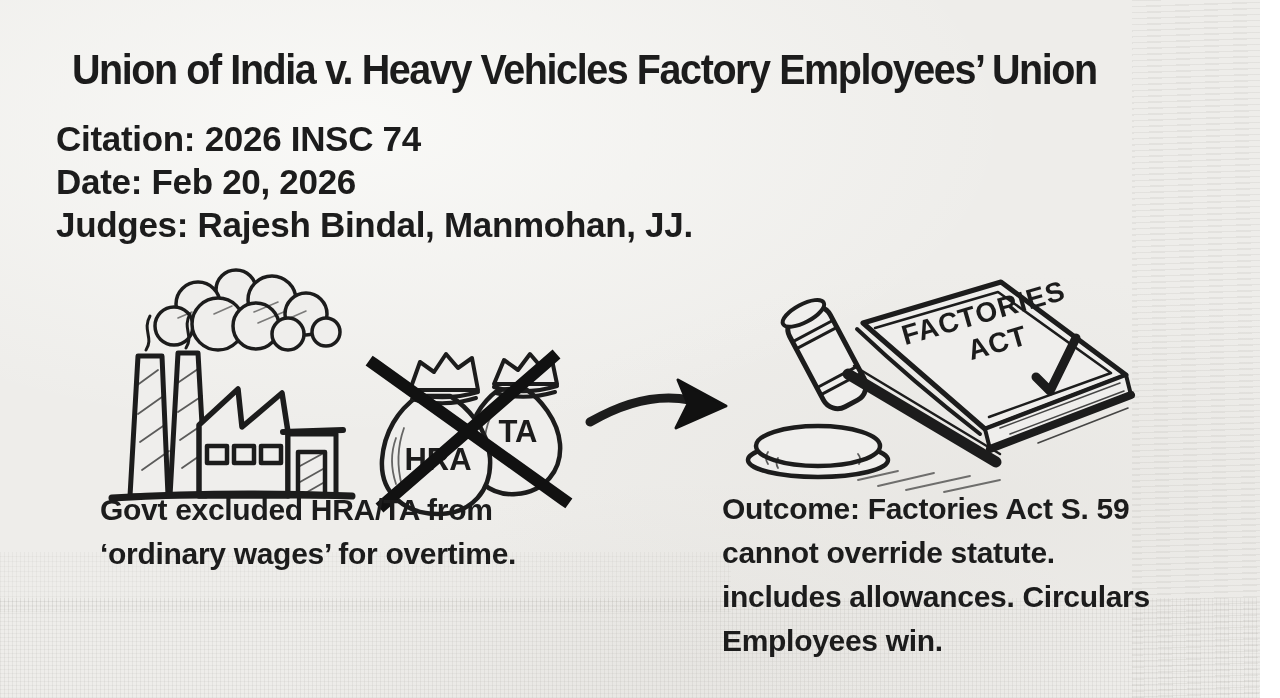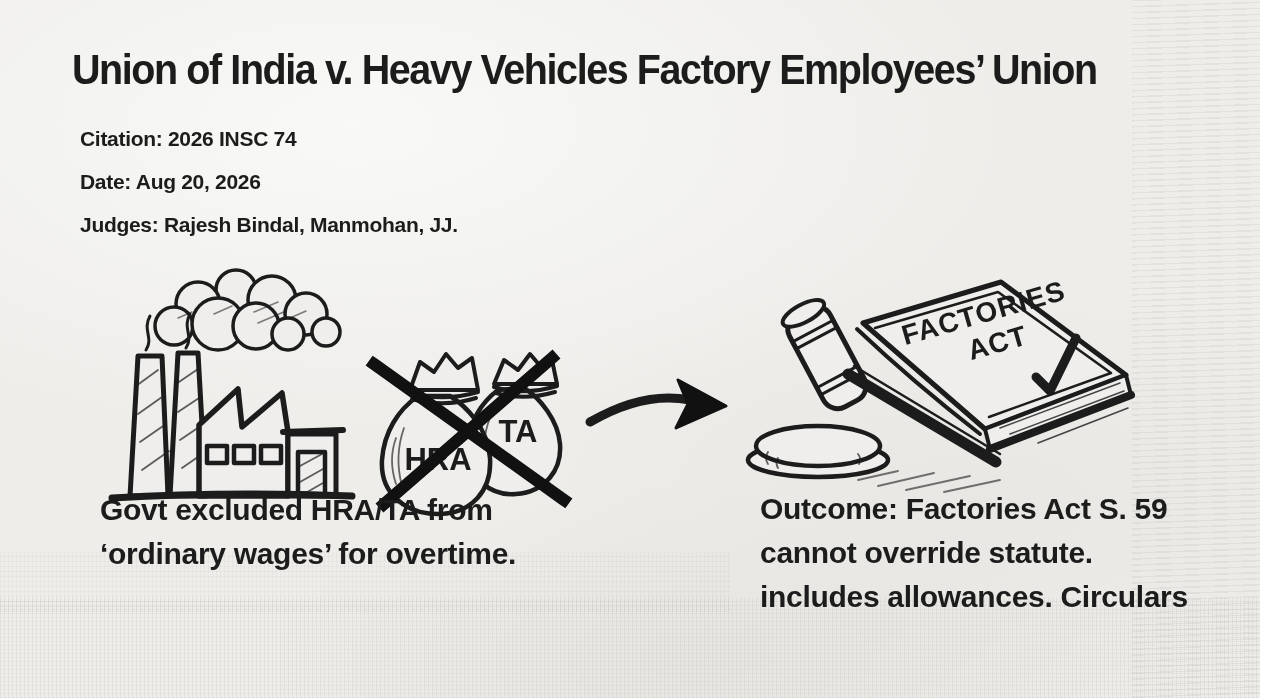--- a/index.html
+++ b/index.html
@@ -33,43 +33,43 @@
     background:
       repeating-linear-gradient(90deg, rgba(136,133,126,.07) 0 1px, rgba(255,255,255,0) 1px 4px),
       repeating-linear-gradient(0deg, rgba(136,133,126,.06) 0 1px, rgba(255,255,255,0) 1px 5px);
     pointer-events:none;z-index:1;
   }
   .title{
     position:absolute;left:72px;top:46px;z-index:2;
     font-size:42px;font-weight:700;letter-spacing:-1.5px;white-space:nowrap;
     transform:scaleX(.94);transform-origin:left top;
   }
-  .meta{position:absolute;left:80px;top:117px;z-index:2;font-size:21px;font-weight:700;letter-spacing:-.3px;line-height:43px;}
+  .meta{position:absolute;left:56px;top:117px;z-index:2;font-size:35px;font-weight:700;letter-spacing:-.3px;line-height:43px;}
   .caption{position:absolute;z-index:2;font-size:30px;font-weight:700;letter-spacing:-.3px;line-height:44px;white-space:nowrap;}
   .caption-left{left:100px;top:488px;}
-  .caption-right{left:760px;top:487px;}
+  .caption-right{left:722px;top:487px;}
   .art{position:absolute;z-index:2;}
   svg .ink{stroke:#1c1c1c;fill:none;stroke-linecap:round;stroke-linejoin:round;}
   svg .fillp{fill:#efeeec;}
   svg text{font-family:"Liberation Sans","DejaVu Sans",sans-serif;font-weight:700;fill:#1c1c1c;}
 </style>
 </head>
 <body>
 
 <div class="canvas">
 
   <div class="tex-right"></div>
   <div class="tex-bottom"></div>
   <div class="tex-bottom-left"></div>
 
   <div class="title">Union of India v. Heavy Vehicles Factory Employees’ Union</div>
 
   <div class="meta">
     <div>Citation: 2026 INSC 74</div>
-    <div>Date: Aug 20, 2026</div>
+    <div>Date: Feb 20, 2026</div>
     <div>Judges: Rajesh Bindal, Manmohan, JJ.</div>
   </div>
 
   <svg class="art" style="left:86px;top:260px;" width="272" height="254" viewBox="0 0 272 254">
     <g>
       <circle class="ink fillp" stroke-width="3.5" cx="150" cy="30" r="20"></circle>
       <circle class="ink fillp" stroke-width="3.5" cx="186" cy="40" r="24"></circle>
       <circle class="ink fillp" stroke-width="3.5" cx="220" cy="54" r="21"></circle>
       <circle class="ink fillp" stroke-width="3.5" cx="240" cy="72" r="14"></circle>
       <circle class="ink fillp" stroke-width="3.5" cx="112" cy="44" r="22"></circle>
@@ -155,15 +155,16 @@
 
   <div class="caption caption-left">
     <div>Govt excluded HRA/TA from</div>
     <div>‘ordinary wages’ for overtime.</div>
   </div>
 
   <div class="caption caption-right">
     <div>Outcome: Factories Act S. 59</div>
     <div>cannot override statute.</div>
     <div>includes allowances. Circulars</div>
+    <div>Employees win.</div>
   </div>
 
 </div>
 
 </body></html>

